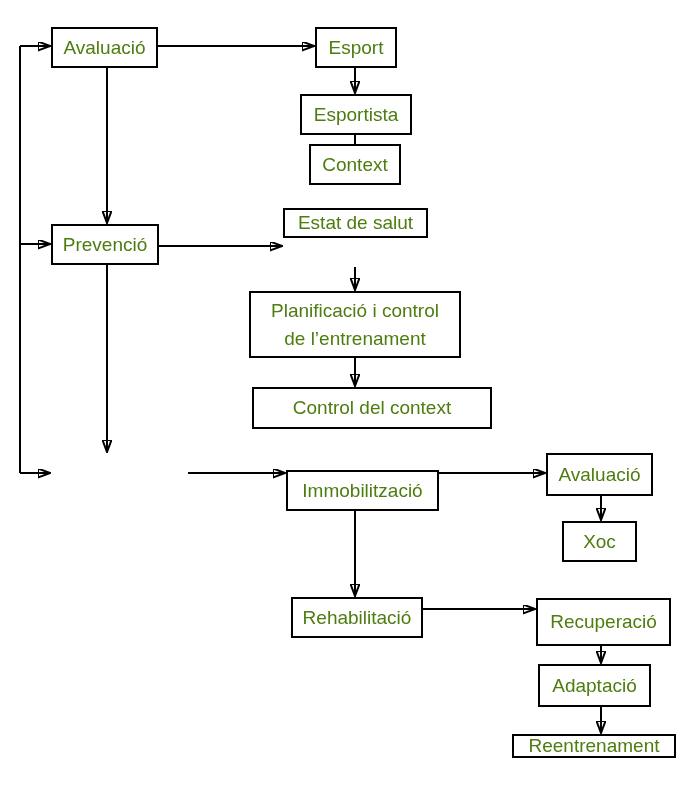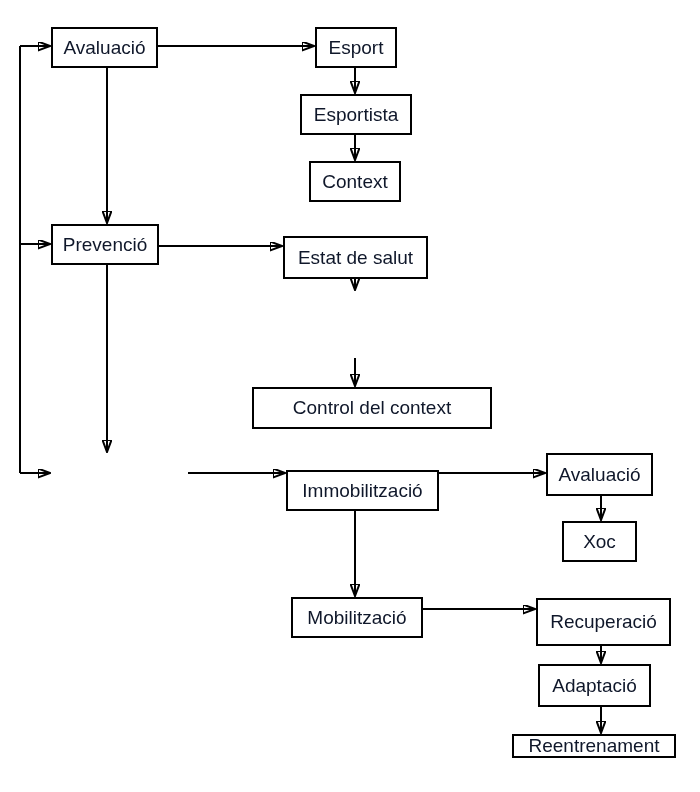--- a/index.html
+++ b/index.html
@@ -2,21 +2,21 @@
 <html><head>
 <meta charset="utf-8">
 <style>
   html, body { margin: 0; padding: 0; background: #ffffff; }
   .canvas {
     position: relative;
     width: 700px;
     height: 792px;
     background: #ffffff;
     font-family: "Liberation Sans", sans-serif;
-    color: #0f172a;
+    color: #4d7c0f;
   }
   .arrows {
     position: absolute;
     left: 0; top: 0;
     width: 700px; height: 792px;
   }
   .arrows path {
     fill: none;
     stroke: #000000;
     stroke-width: 2;
@@ -78,52 +78,56 @@
   </div>
 
   <div class="node" style="left:300px; top:94px; width:112px; height:41px">
     <span>Esportista</span>
   </div>
 
   <div class="node" style="left:315px; top:27px; width:82px; height:41px">
     <span>Esport</span>
   </div>
 
-  <div class="node" style="left:309px; top:161px; width:92px; height:41px">
+  <div class="node" style="left:309px; top:144px; width:92px; height:41px">
     <span>Context</span>
   </div>
 
   <div class="node" style="left:51px; top:224px; width:108px; height:41px">
     <span>Prevenció</span>
   </div>
 
-  <div class="node" style="left:283px; top:236px; width:145px; height:43px">
+  <div class="node" style="left:283px; top:208px; width:145px; height:30px">
     <span>Estat de salut</span>
   </div>
 
+  <div class="node" style="left:249px; top:291px; width:212px; height:67px">
+    <span>Planificació i control</span>
+    <span>de l’entrenament</span>
+  </div>
 
   <div class="node" style="left:252px; top:387px; width:240px; height:42px">
     <span>Control del context</span>
   </div>
 
 
   <div class="node" style="left:286px; top:470px; width:153px; height:41px">
     <span>Immobilització</span>
   </div>
 
   <div class="node" style="left:546px; top:453px; width:107px; height:43px">
     <span>Avaluació</span>
   </div>
 
   <div class="node" style="left:562px; top:521px; width:75px; height:41px">
     <span>Xoc</span>
   </div>
 
   <div class="node" style="left:291px; top:597px; width:132px; height:41px">
-    <span>Mobilització</span>
+    <span>Rehabilitació</span>
   </div>
 
   <div class="node" style="left:536px; top:598px; width:135px; height:48px">
     <span>Recuperació</span>
   </div>
 
   <div class="node" style="left:538px; top:664px; width:113px; height:43px">
     <span>Adaptació</span>
   </div>
 

